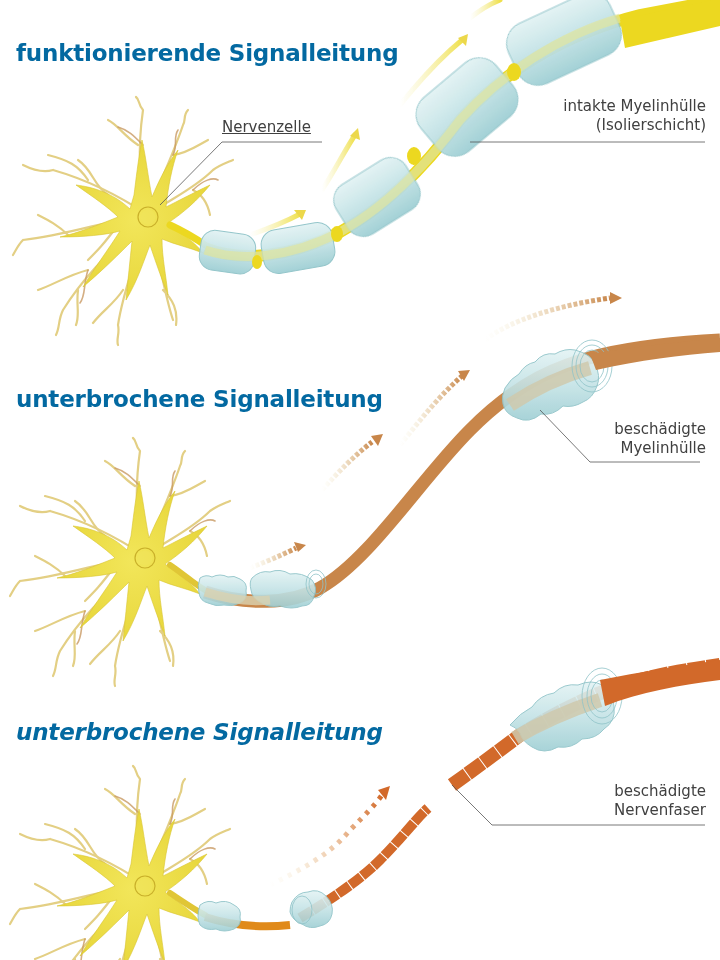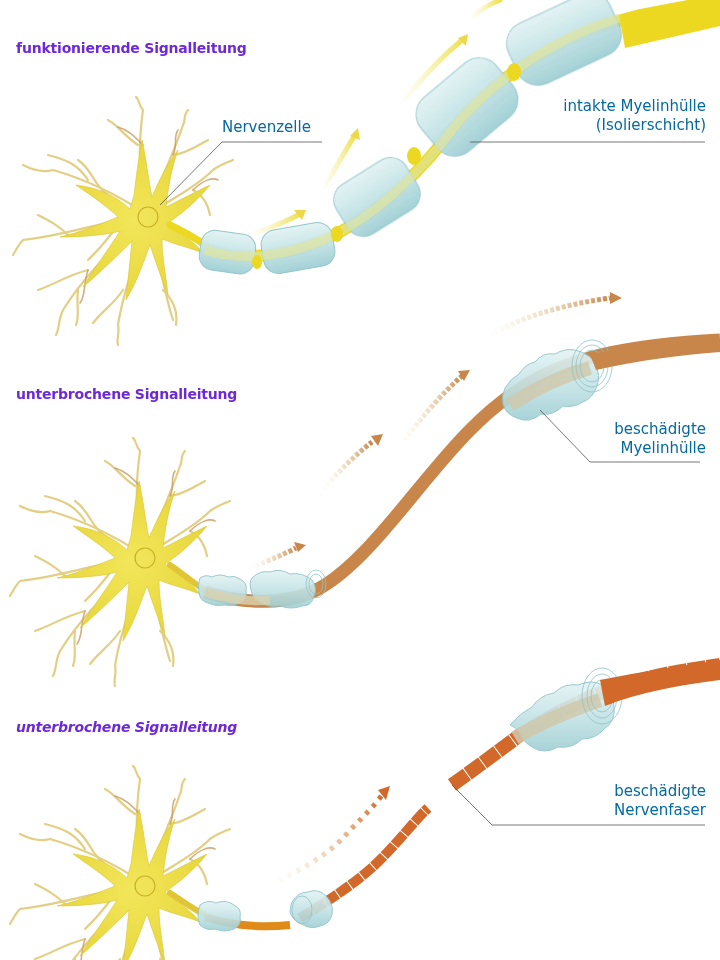--- a/index.html
+++ b/index.html
@@ -1,18 +1,18 @@
 <!DOCTYPE html>
 <html><head>
 <meta charset="utf-8">
 <style>
   html, body { margin: 0; padding: 0; background: #ffffff; }
   body { width: 720px; height: 960px; position: relative; overflow: hidden; font-family: "DejaVu Sans", "Liberation Sans", sans-serif; }
-  .panel-title { position: absolute; left: 16px; font-size: 14px; font-weight: bold; color: #6d28d9; letter-spacing: -0.2px; white-space: nowrap; }
-  .label { position: absolute; font-size: 15px; color: #0369a1; text-align: right; line-height: 19px; white-space: nowrap; }
+  .panel-title { position: absolute; left: 16px; font-size: 23px; font-weight: bold; color: #0369a1; letter-spacing: -0.2px; white-space: nowrap; }
+  .label { position: absolute; font-size: 15px; color: #404040; text-align: right; line-height: 19px; white-space: nowrap; }
   svg.art { position: absolute; left: 0; top: 0; }
 </style>
 </head>
 <body>
 
 <svg class="art" width="720" height="960" viewBox="0 0 720 960" xmlns="http://www.w3.org/2000/svg">
   <defs>
     <linearGradient id="myelinG" x1="0" y1="0" x2="0" y2="1">
       <stop offset="0" stop-color="#e3f3f4"></stop>
       <stop offset="0.5" stop-color="#c4e3e6"></stop>
@@ -168,21 +168,21 @@
     <g fill="none" stroke="url(#arrowO)" stroke-width="5" stroke-dasharray="4 6">
       <path d="M270,885 C300,870 330,855 350,830 C365,815 375,805 382,795"></path>
     </g>
     <polygon points="390,786 378,790 386,800" fill="#d2692a"></polygon>
 
     <path d="M452,785 L492,825 L705,825" stroke="#555" stroke-width="0.8" fill="none"></path>
   </g>
 </svg>
 
 <div class="panel-title" style="top:40px;">funktionierende Signalleitung</div>
-<div class="label" style="left:222px; top:118px; text-align:center;">Nervenzelle</div>
+<div class="label" style="left:222px; top:118px; text-align:center;text-decoration:underline;">Nervenzelle</div>
 <div class="label" style="right:14px; top:97px;">
   <div>intakte Myelinhülle</div>
   <div>(Isolierschicht)</div>
 </div>
 
 <div class="panel-title" style="top:386px;">unterbrochene Signalleitung</div>
 <div class="label" style="right:14px; top:420px;">
   <div>beschädigte</div>
   <div>Myelinhülle</div>
 </div>

